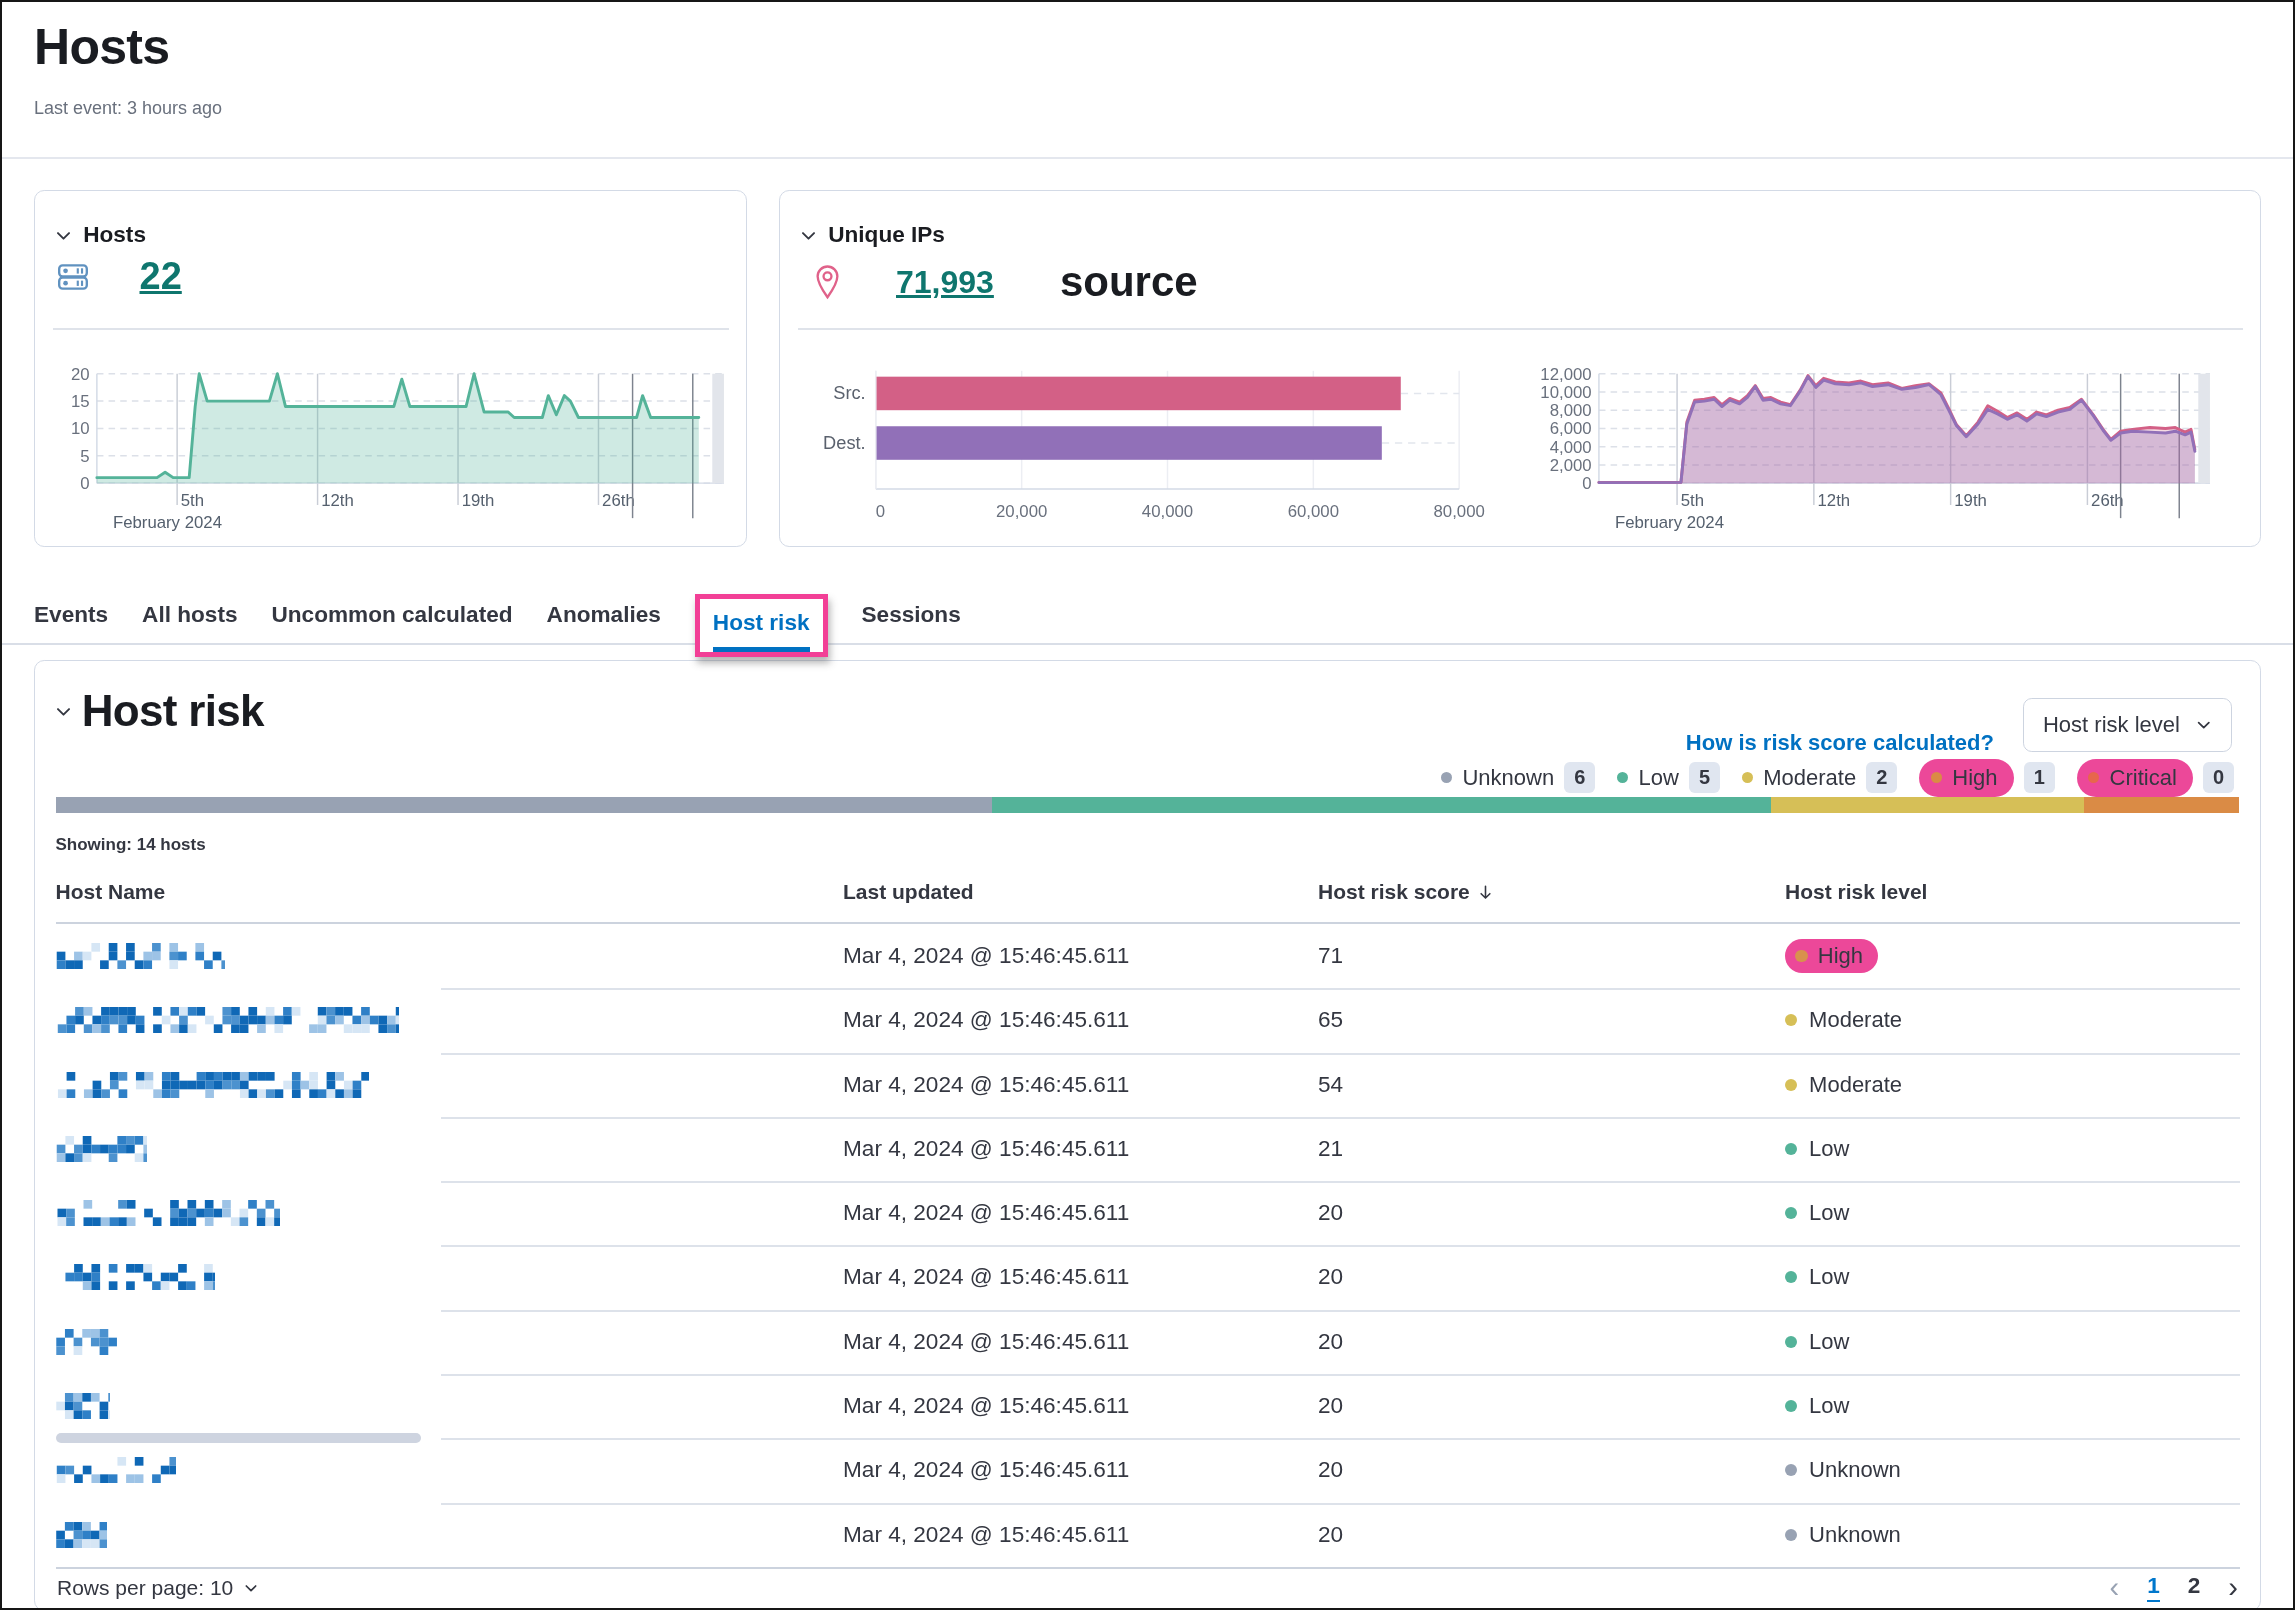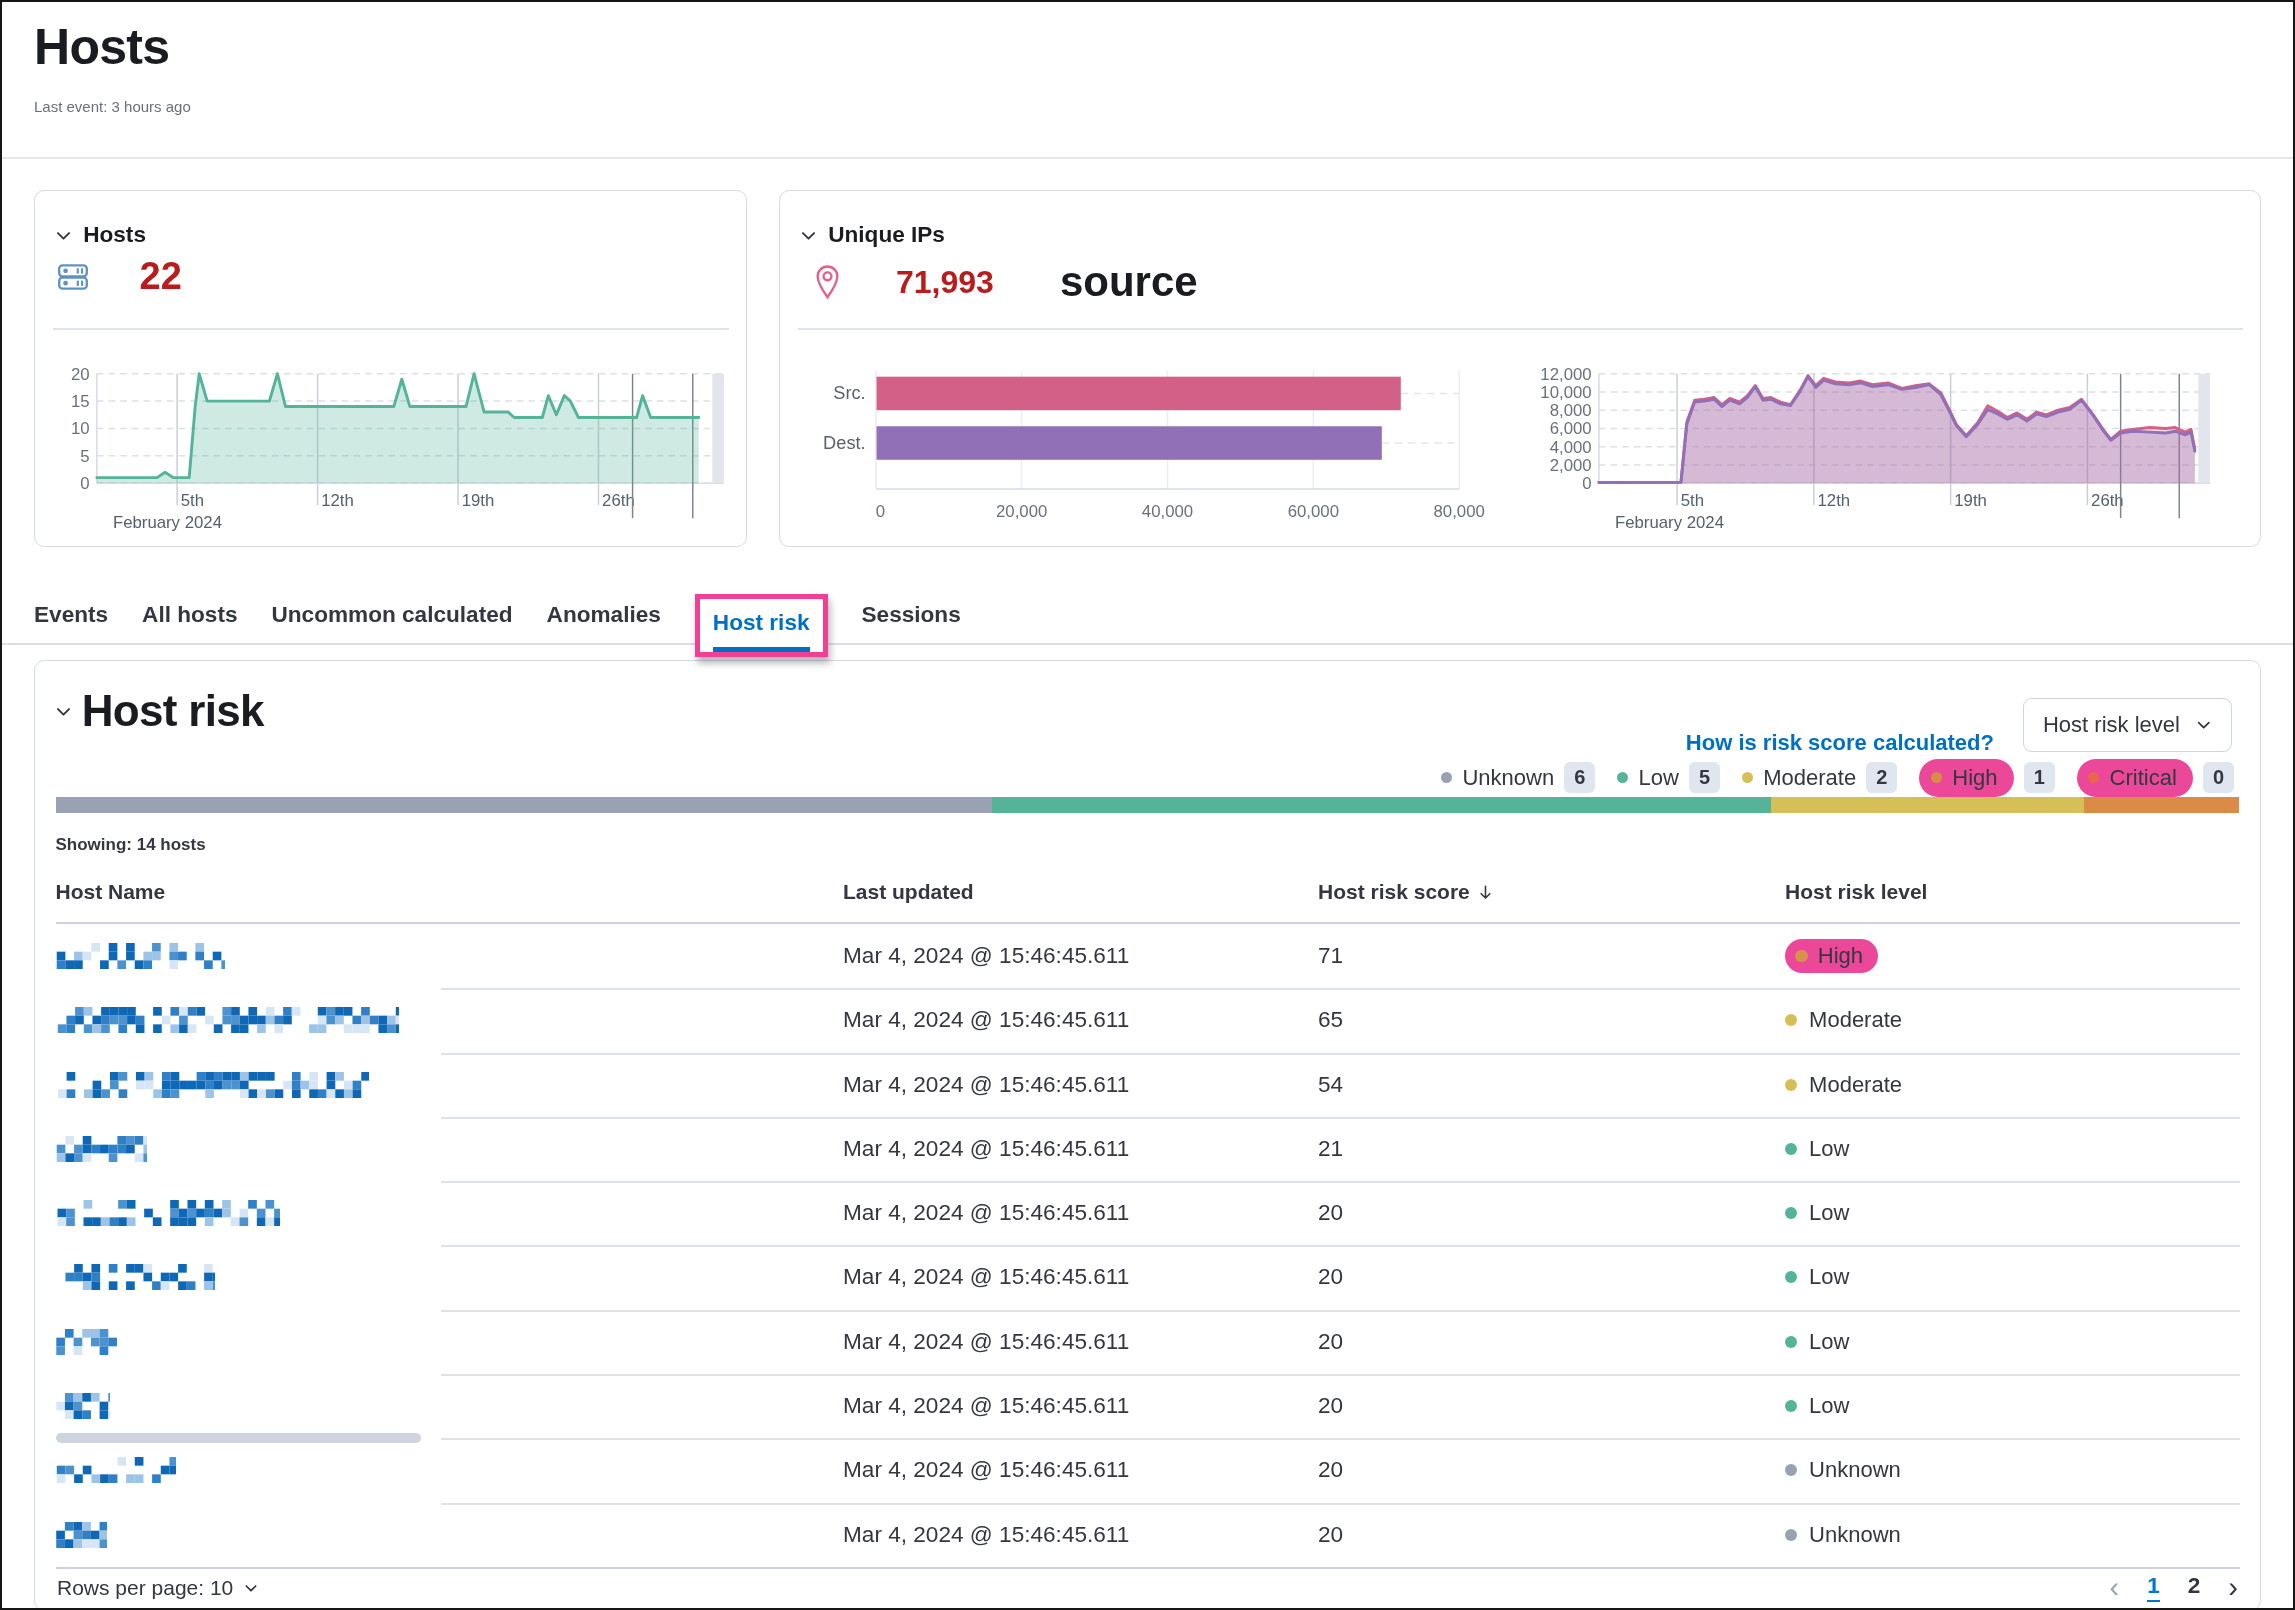--- a/index.html
+++ b/index.html
@@ -1,32 +1,32 @@
 <!DOCTYPE html>
 <html style="font-size:11.7px"><head>
 <meta charset="utf-8">
 <style>
   html,body{margin:0;padding:0;background:#fff;}
   *{box-sizing:border-box;font-family:"Liberation Sans", sans-serif;}
   .screen{position:relative;width:2295px;height:1610px;background:#fff;border:2.2px solid #161616;overflow:hidden;}
   
   .page-header{position:absolute;left:32px;top:16px;}
   .page-title{font-size:50px;font-weight:700;color:#1a1c21;letter-spacing:-0.7px;}
-  .page-sub{margin-top:22px;font-size:15px;color:#69707d;}
+  .page-sub{margin-top:22px;font-size:18px;color:#69707d;}
   .header-divider{position:absolute;left:0;right:0;top:155px;height:1.5px;background:#e4e7ee;}
   
   .kpi-row{position:absolute;left:32px;top:188px;right:32px;height:357px;display:flex;gap:32px;}
   .panel{position:relative;background:#fff;border:1.5px solid #d3dae6;border-radius:10.2px;}
   .panel-hosts{width:713px;flex:none;}
   .panel-ips{flex:1;}
   .panel-head{position:absolute;left:19px;top:31px;display:flex;align-items:center;gap:10.2px;}
   .panel-head .lbl{font-size:22.6px;font-weight:700;color:#1a1c21;}
   .chev{width:19px;height:19px;}
   .kpi-metric{position:absolute;display:flex;align-items:center;}
-  .kpi-value{font-size:38px;font-weight:700;color:#b91c1c;}
+  .kpi-value{font-size:38px;font-weight:700;color:#0f766e;text-decoration:underline;}
   .kpi-biglabel{font-size:42px;font-weight:700;color:#1a1c21;}
   .panel-divider{position:absolute;left:17.5px;right:17.5px;top:137px;height:1.5px;background:#dfe3ea;}
   .chart-box{position:absolute;top:174px;}
   
   .tabs{position:absolute;left:32px;top:582px;display:flex;align-items:flex-end;gap:34px;height:63px;}
   .tab{font-size:22.6px;font-weight:700;color:#343741;padding-bottom:19px;cursor:pointer;}
   .tabs-divider{position:absolute;left:0;right:0;top:641px;height:1.5px;background:#d9dee7;}
   .tab-highlight{position:relative;border:5.8px solid #f23f96;box-shadow:2.2px 5.8px 7.3px rgba(90,90,90,.45);padding:10.2px 13px 0 13px;margin-bottom:-10.2px;background:#fff;z-index:3;}
   .tab-selected{color:#0071c2;display:inline-block;border-bottom:5.1px solid #0071c2;padding-bottom:11.7px;}
   

